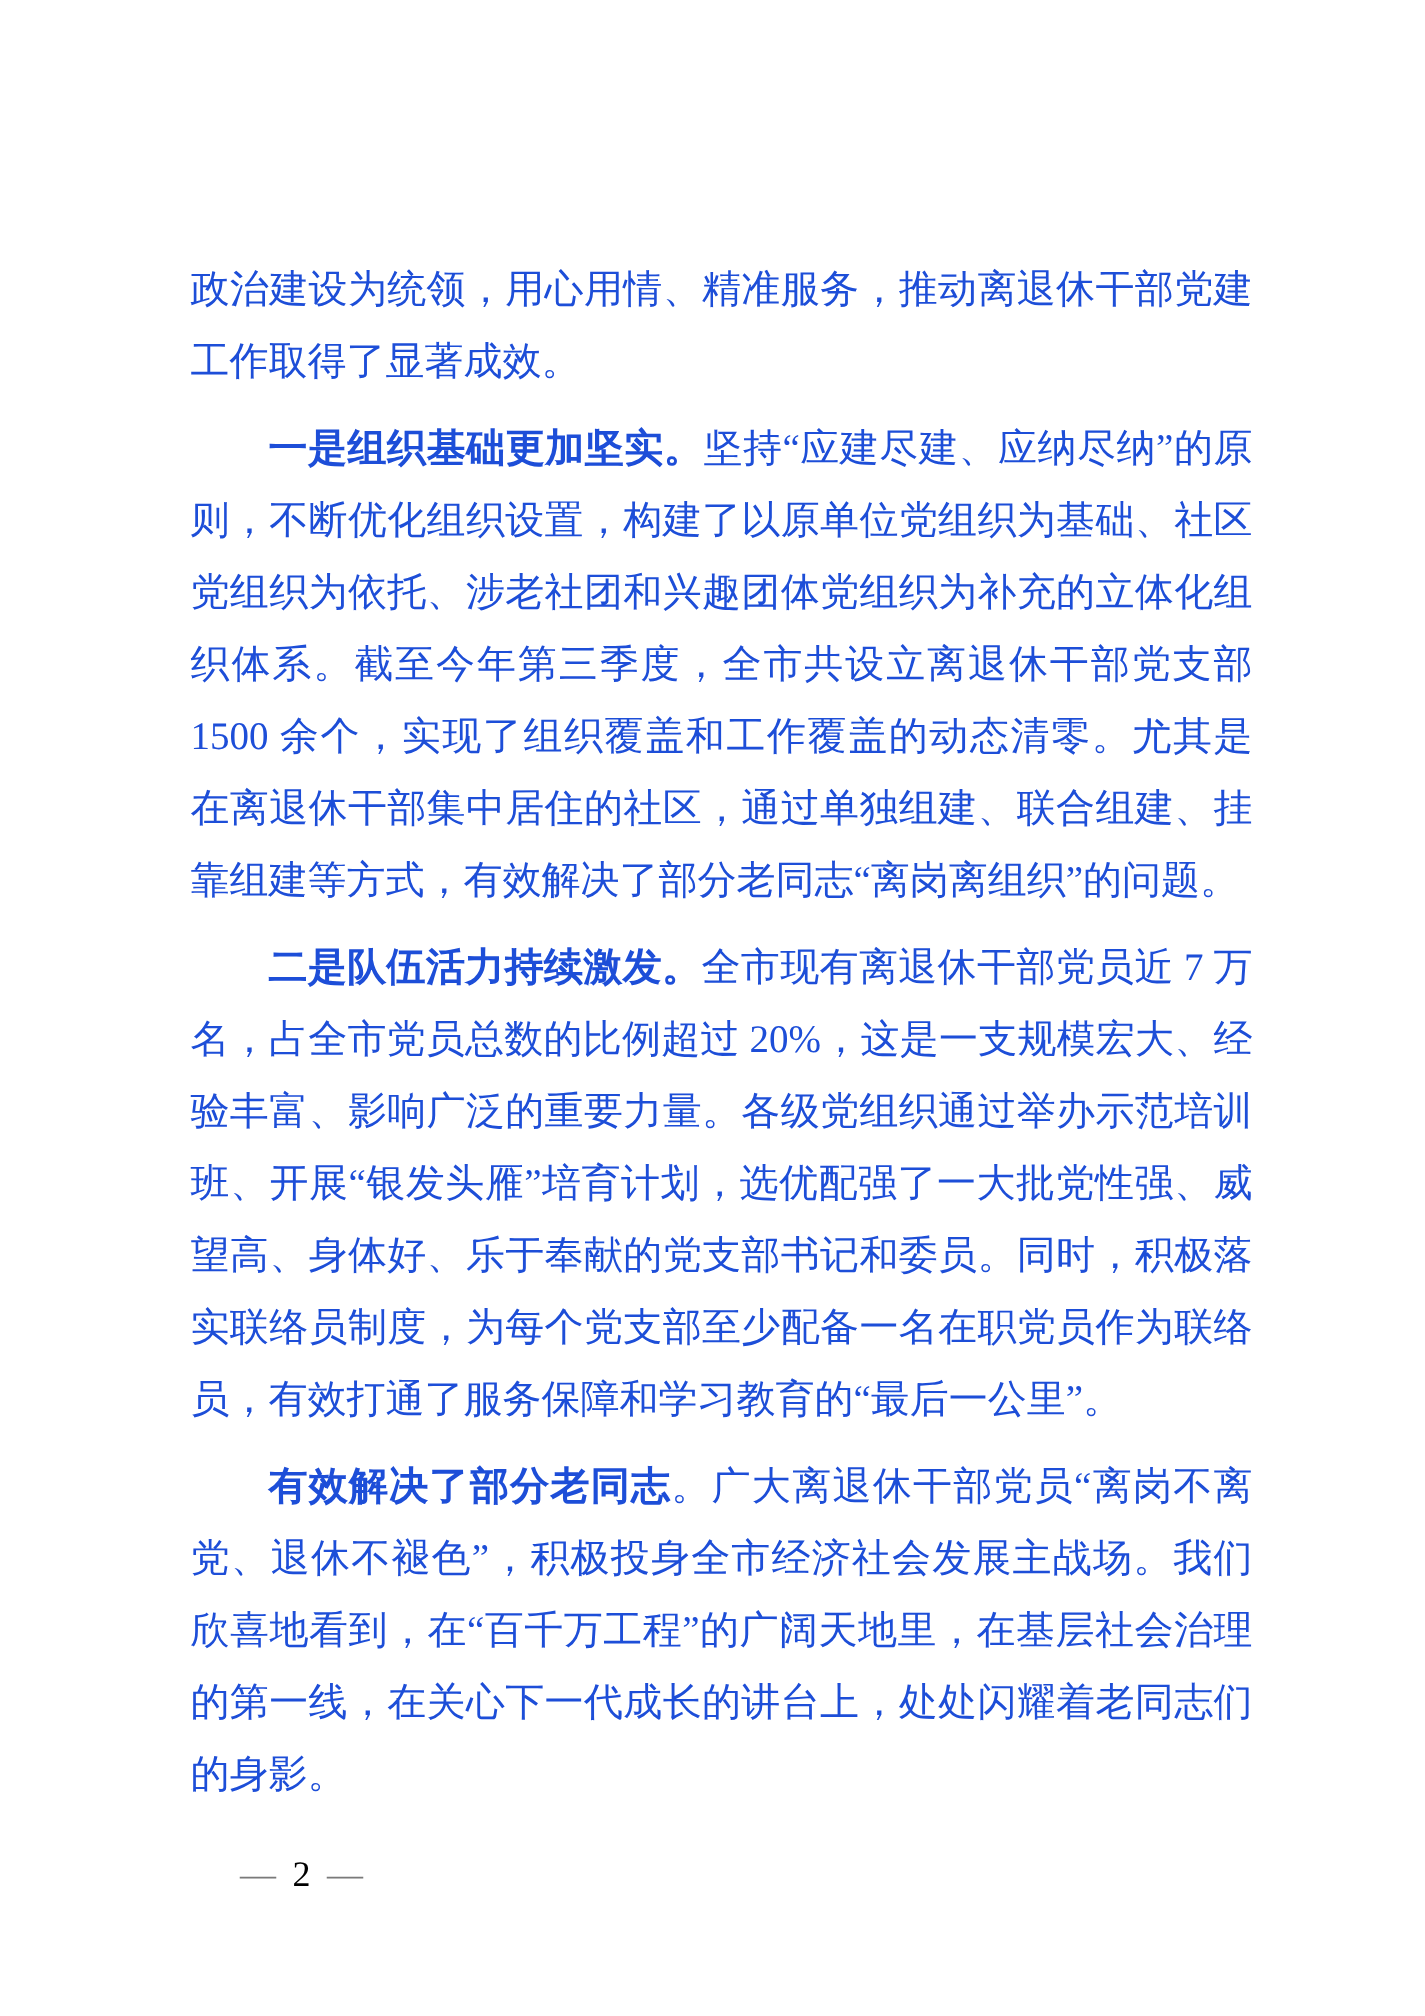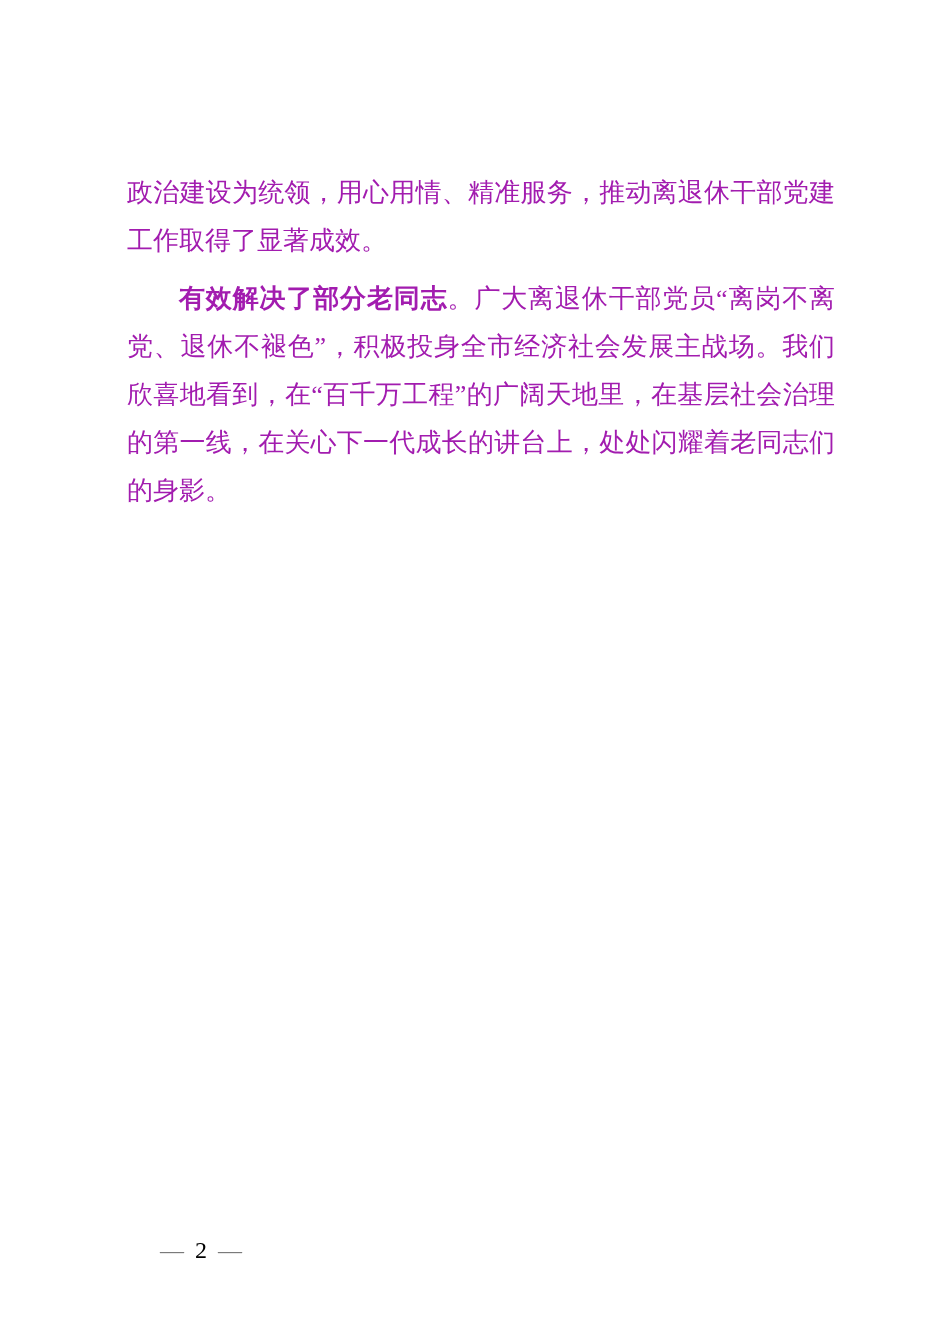--- a/index.html
+++ b/index.html
@@ -15,21 +15,21 @@
     overflow: hidden;
   }
   .content {
     position: absolute;
     left: 127px;
     top: 168px;
     width: 708px;
     font-family: "Liberation Serif", "DejaVu Serif", serif;
     font-size: 26px;
     line-height: 48px;
-    color: #a21caf;
+    color: #1d4ed8;
     text-align: justify;
     text-justify: inter-character;
   }
   .para {
     margin: 0;
     text-indent: 2em;
   }
   .para + .para {
     margin-top: 9px;
   }
@@ -60,21 +60,23 @@
 </style>
 </head>
 <body>
 
 <div class="page">
 
   <div class="content">
 
     <p class="para no-indent"><span class="lead"></span><span>政治建设为统领，用心用情、精准服务，推动离退休干部党建工作取得了显著成效。</span></p>
 
+    <p class="para"><span class="lead">一是组织基础更加坚实。</span><span>坚持“应建尽建、应纳尽纳”的原则，不断优化组织设置，构建了以原单位党组织为基础、社区党组织为依托、涉老社团和兴趣团体党组织为补充的立体化组织体系。截至今年第三季度，全市共设立离退休干部党支部 1500 余个，实现了组织覆盖和工作覆盖的动态清零。尤其是在离退休干部集中居住的社区，通过单独组建、联合组建、挂靠组建等方式，有效解决了部分老同志“离岗离组织”的问题。</span></p>
 
+    <p class="para"><span class="lead">二是队伍活力持续激发。</span><span>全市现有离退休干部党员近 7 万名，占全市党员总数的比例超过 20%，这是一支规模宏大、经验丰富、影响广泛的重要力量。各级党组织通过举办示范培训班、开展“银发头雁”培育计划，选优配强了一大批党性强、威望高、身体好、乐于奉献的党支部书记和委员。同时，积极落实联络员制度，为每个党支部至少配备一名在职党员作为联络员，有效打通了服务保障和学习教育的“最后一公里”。</span></p>
 
     <p class="para"><span class="lead">有效解决了部分老同志</span><span>。广大离退休干部党员“离岗不离党、退休不褪色”，积极投身全市经济社会发展主战场。我们欣喜地看到，在“百千万工程”的广阔天地里，在基层社会治理的第一线，在关心下一代成长的讲台上，处处闪耀着老同志们的身影。</span></p>
 
   </div>
 
   <div class="footer">
     <span class="dash">—</span><span class="pagenum">2</span><span class="dash">—</span>
   </div>
 
 </div>

